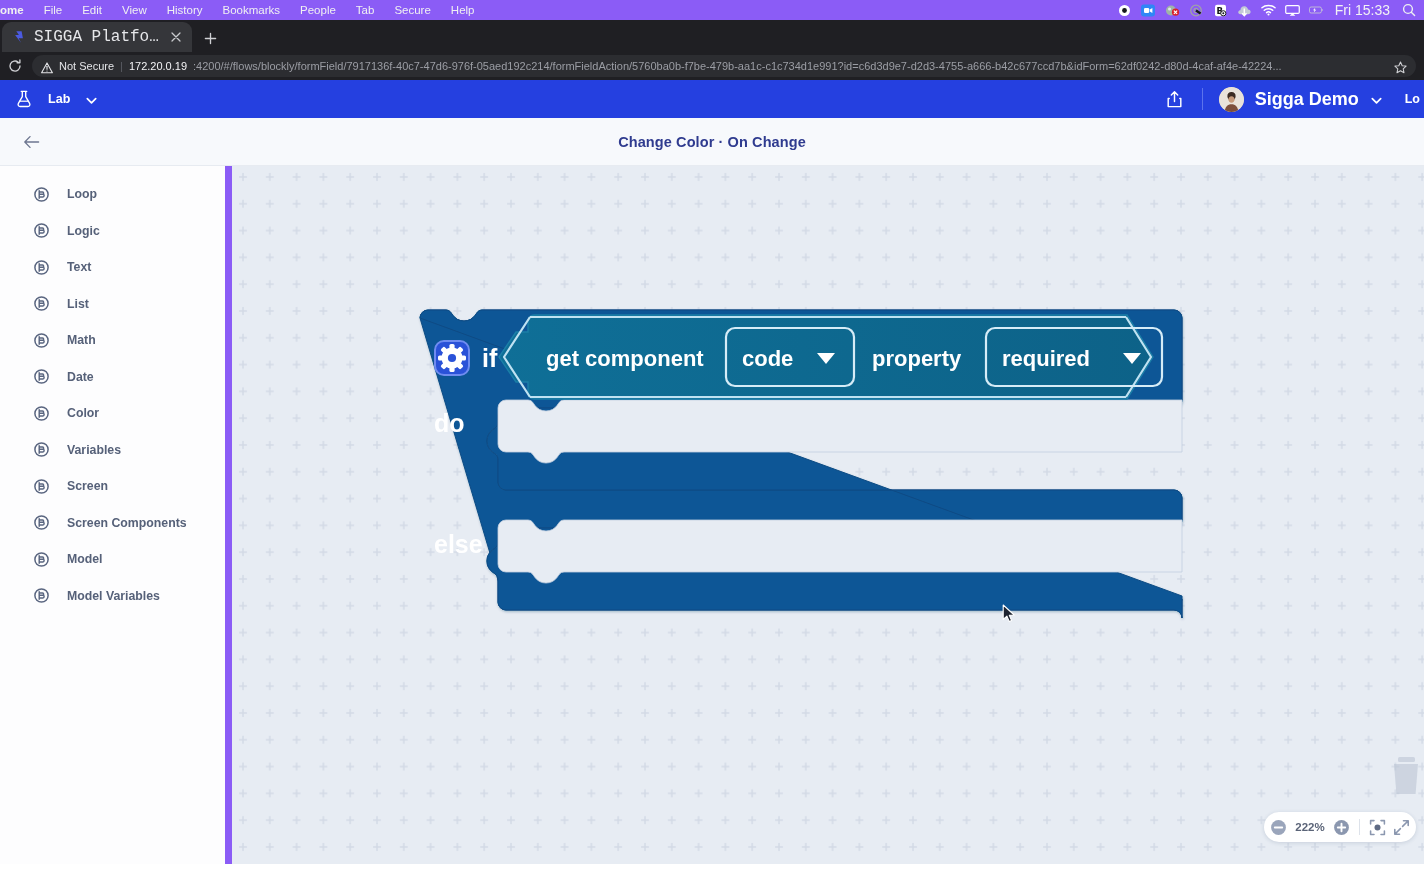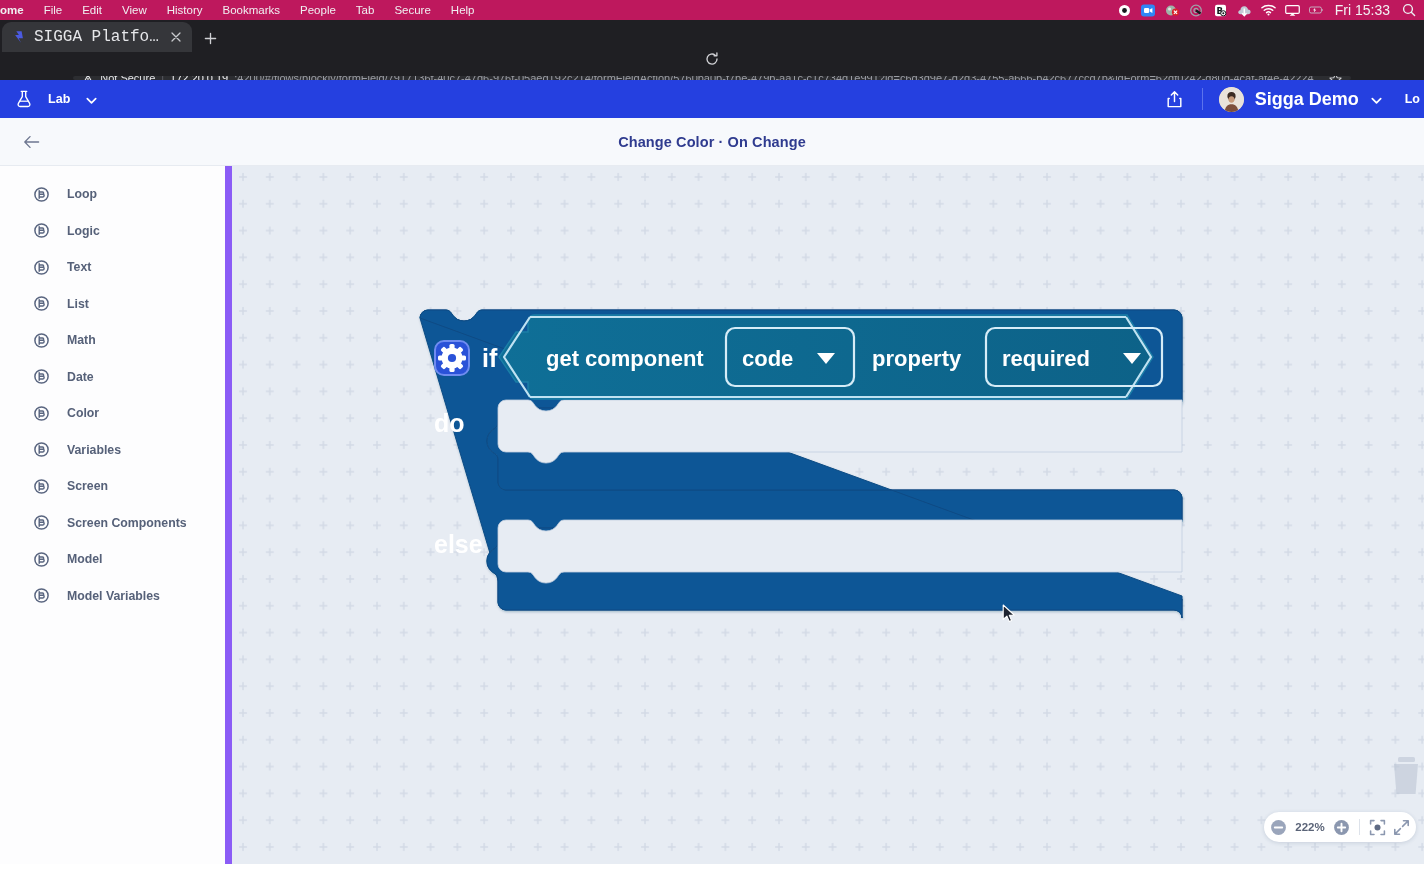--- a/index.html
+++ b/index.html
@@ -7,21 +7,21 @@
     width: 1424px; height: 874px;
     overflow: hidden;
     background: #ffffff;
     font-family: "Liberation Sans", sans-serif;
     -webkit-font-smoothing: antialiased;
   }
 
   
   .macbar {
     height: 20px; width: 100%;
-    background: #be185d;
+    background: #8b5cf6;
     display: flex; align-items: center;
     padding: 0 8px 0 0;
     position: relative;
   }
   .mac-apps { display: flex; align-items: center; gap: 0; margin-left: -6px; }
   .mac-app {
     color: #f0f0f2; font-size: 11.5px; font-weight: 400;
     padding: 0 10px; line-height: 20px; white-space: nowrap;
   }
   .mac-app.first { font-weight: 700; padding-left: 6px; }
@@ -43,21 +43,21 @@
   .tab-favicon { width: 14px; height: 14px; flex: 0 0 14px; }
   .tab-title {
     color: #e6e7ea; font-size: 16px; flex: 1;
     white-space: nowrap; overflow: hidden; text-overflow: ellipsis; font-family: Liberation Mono, monospace;
   }
   .tab-close { color: #c9cace; font-size: 13px; line-height: 1; padding: 2px 3px; }
   .tab-new { color: #cfd0d4; font-size: 16px; line-height: 1; padding: 0 10px 4px 12px; }
 
   .omnibox-row {
     height: 28px; background: #1f1f23;
-    display: flex; align-items: center; padding: 0 8px; gap: 10px; flex-direction: column;
+    display: flex; align-items: center; padding: 0 8px; gap: 10px;
   }
   .reload-ico { width: 14px; height: 14px; flex: 0 0 14px; }
   .omnibox {
     flex: 1; height: 22px; background: #2c2d31; border-radius: 12px;
     display: flex; align-items: center; padding: 0 9px; gap: 6px; overflow: hidden;
   }
   .warn-ico { width: 12px; height: 12px; flex: 0 0 12px; }
   .notsecure { color: #e3e4e7; font-size: 11px; white-space: nowrap; }
   .urlsep { color: #5b5d64; font-size: 11px; }
   .url-host { color: #f3f3f5; font-size: 11px; white-space: nowrap; }

